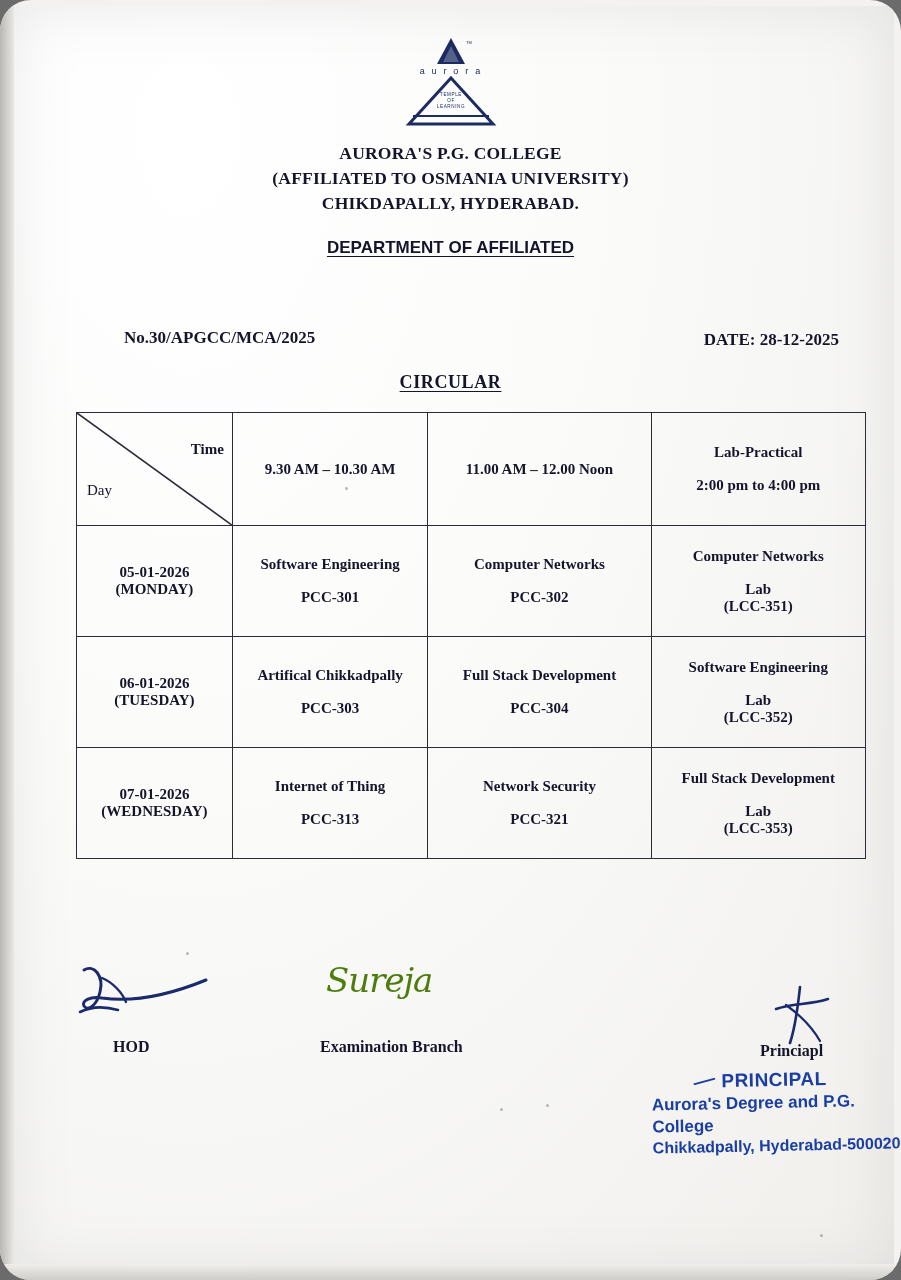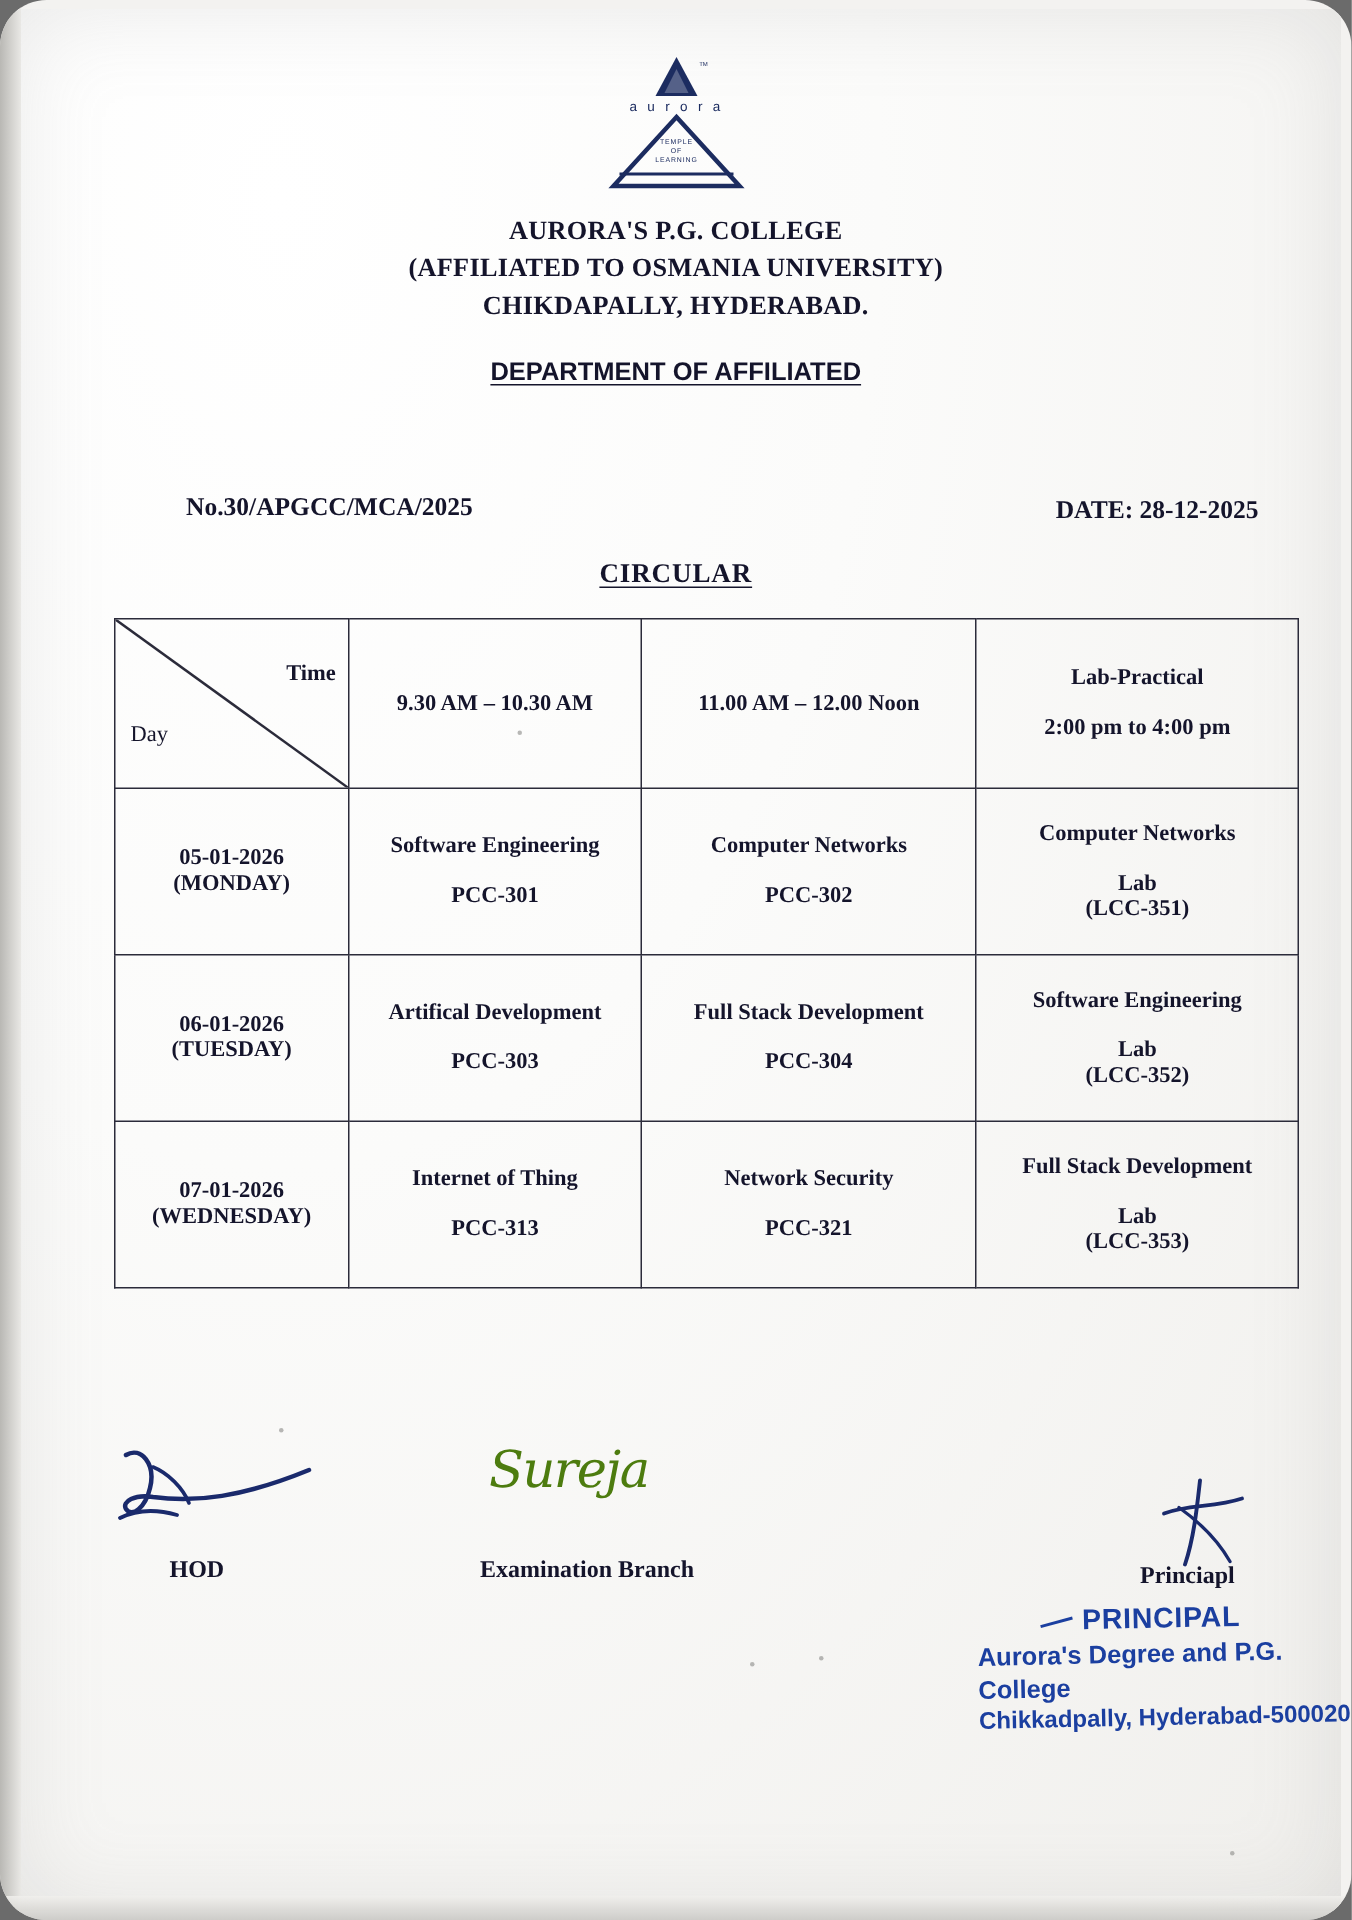--- a/index.html
+++ b/index.html
@@ -298,21 +298,21 @@
           <span class="cell-l3">(LCC-351)</span>
         </td>
       </tr>
 
       <tr class="row-body">
         <td class="c0">
           <span class="cell-l1">06-01-2026</span>
           <span class="cell-l3">(TUESDAY)</span>
         </td>
         <td class="c1">
-          <span class="cell-l1">Artifical Development</span>
+          <span class="cell-l1">Artifical Chikkadpally</span>
           <span class="cell-l2">PCC-303</span>
         </td>
         <td class="c2">
           <span class="cell-l1">Full Stack Development</span>
           <span class="cell-l2">PCC-304</span>
         </td>
         <td class="c3">
           <span class="cell-l1">Software Engineering</span>
           <span class="cell-l2">Lab</span>
           <span class="cell-l3">(LCC-352)</span>

